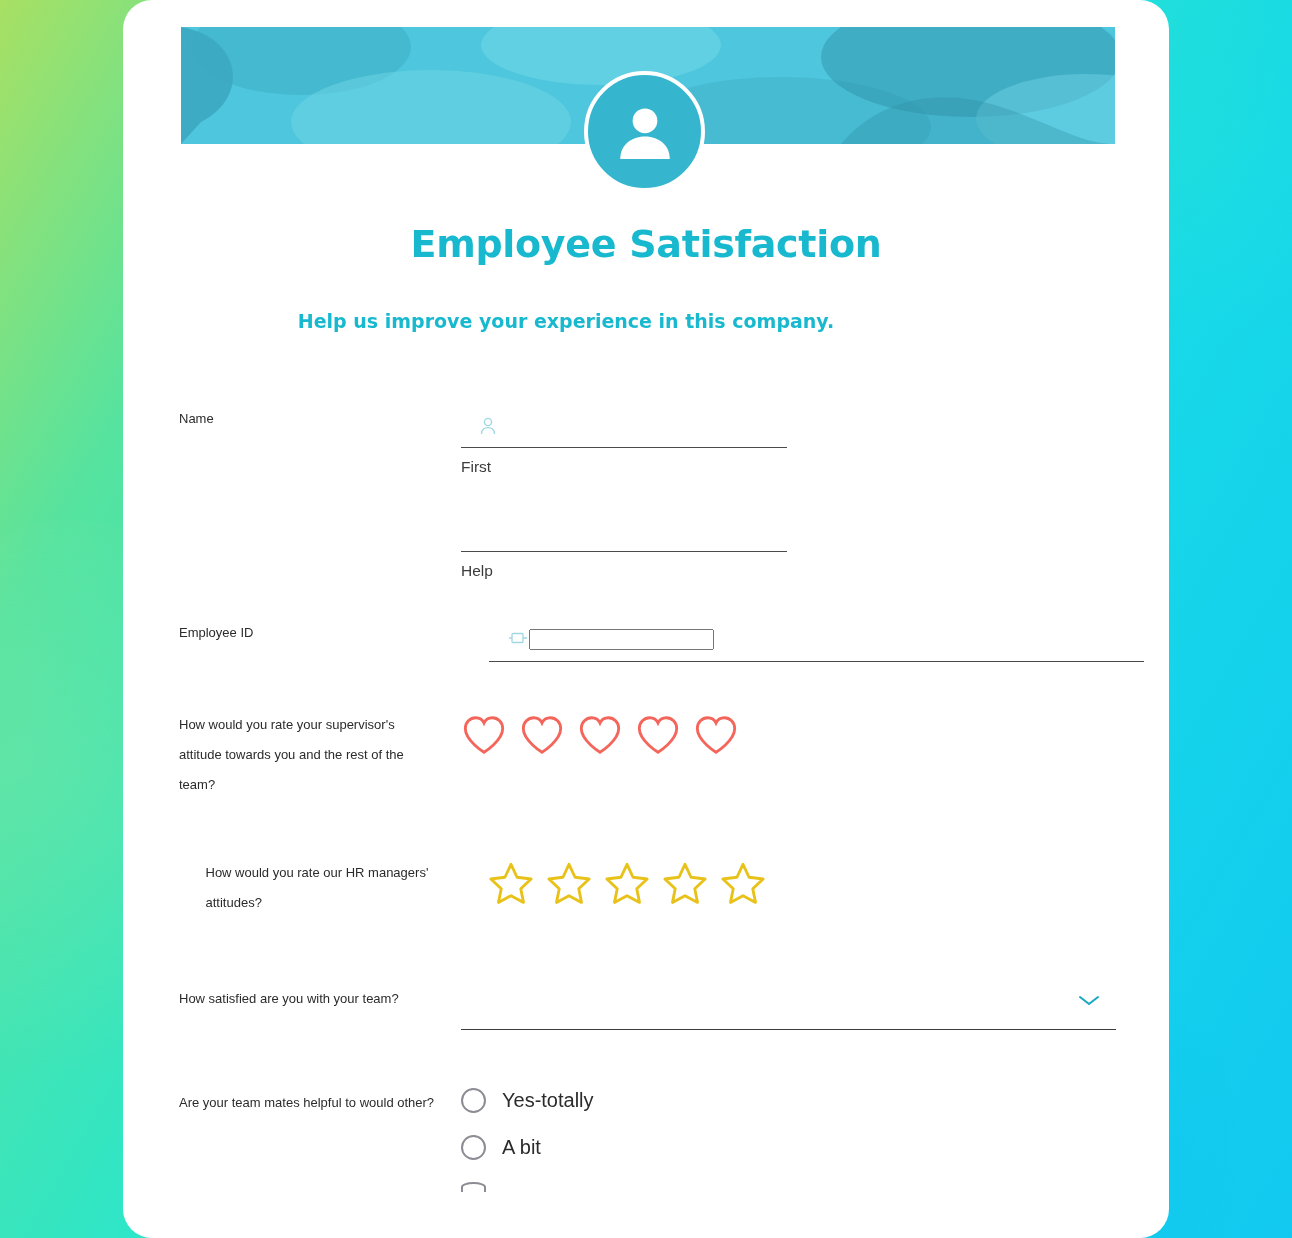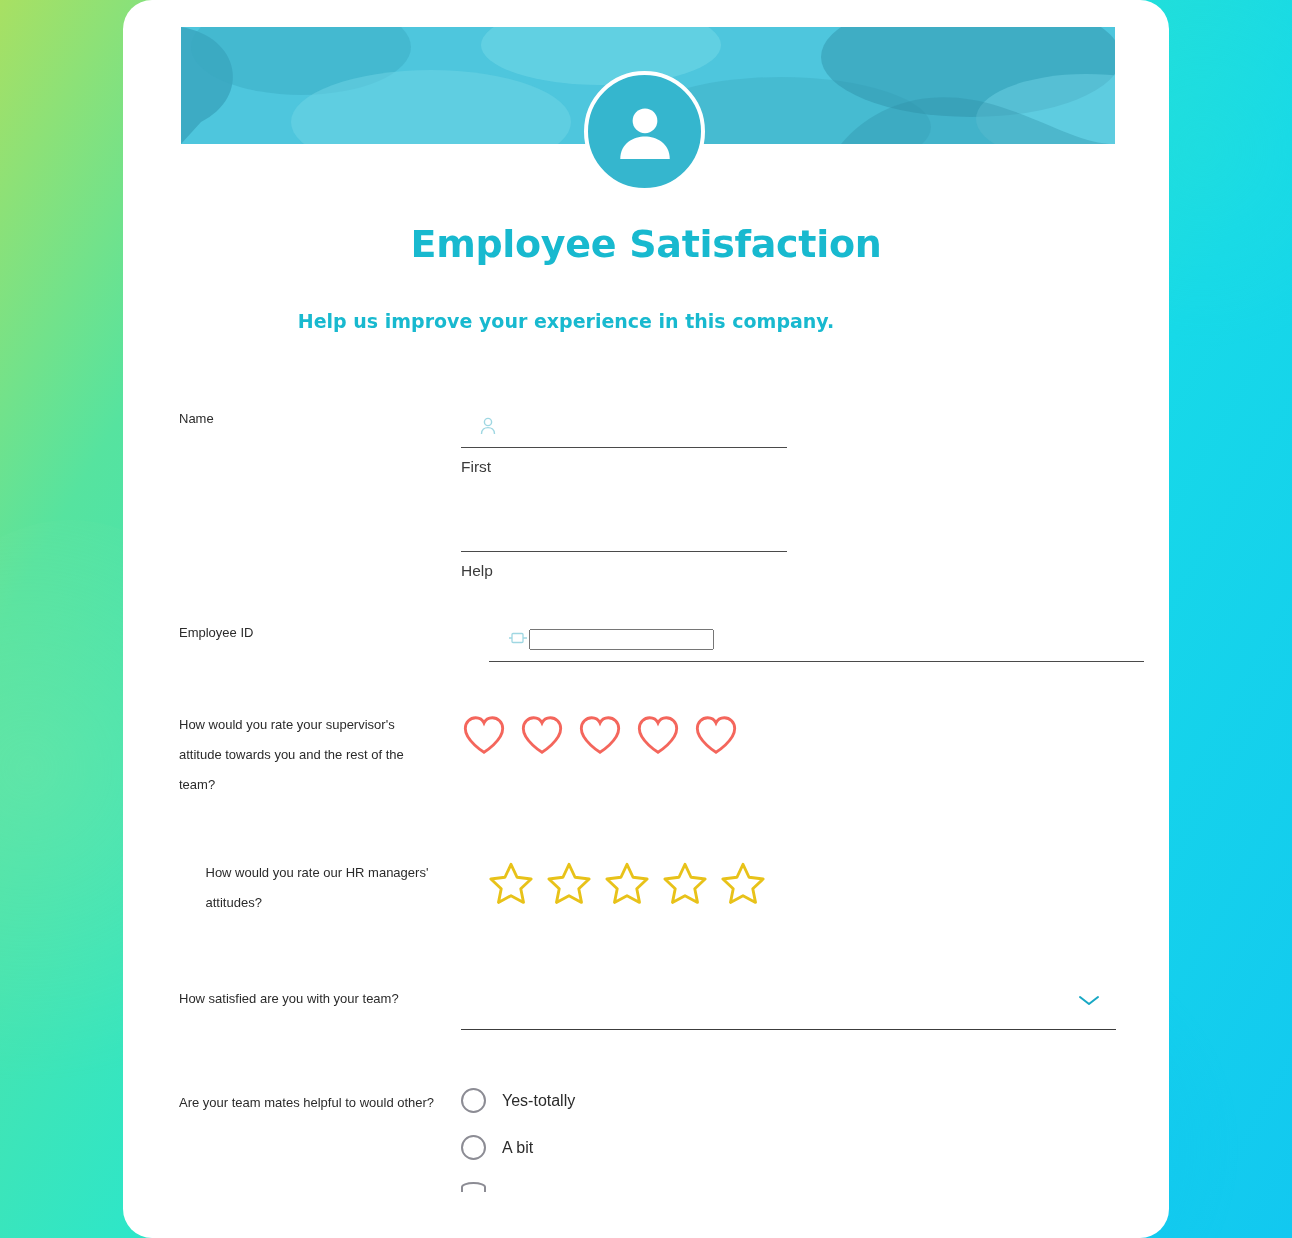--- a/index.html
+++ b/index.html
@@ -213,21 +213,21 @@
   }
   .radio-circle {
     width: 25px;
     height: 25px;
     border-radius: 50%;
     border: 2px solid #8c8c94;
     background: #fff;
     flex: none;
   }
   .radio-text {
-    font-size: 16px;
+    font-size: 20px;
     color: #2b2b2b;
   }
 </style>
 </head>
 <body>
 
 <div class="page">
   <div class="bg-blob b1"></div>
   <div class="bg-blob b2"></div>
   <div class="bg-blob b3"></div>

